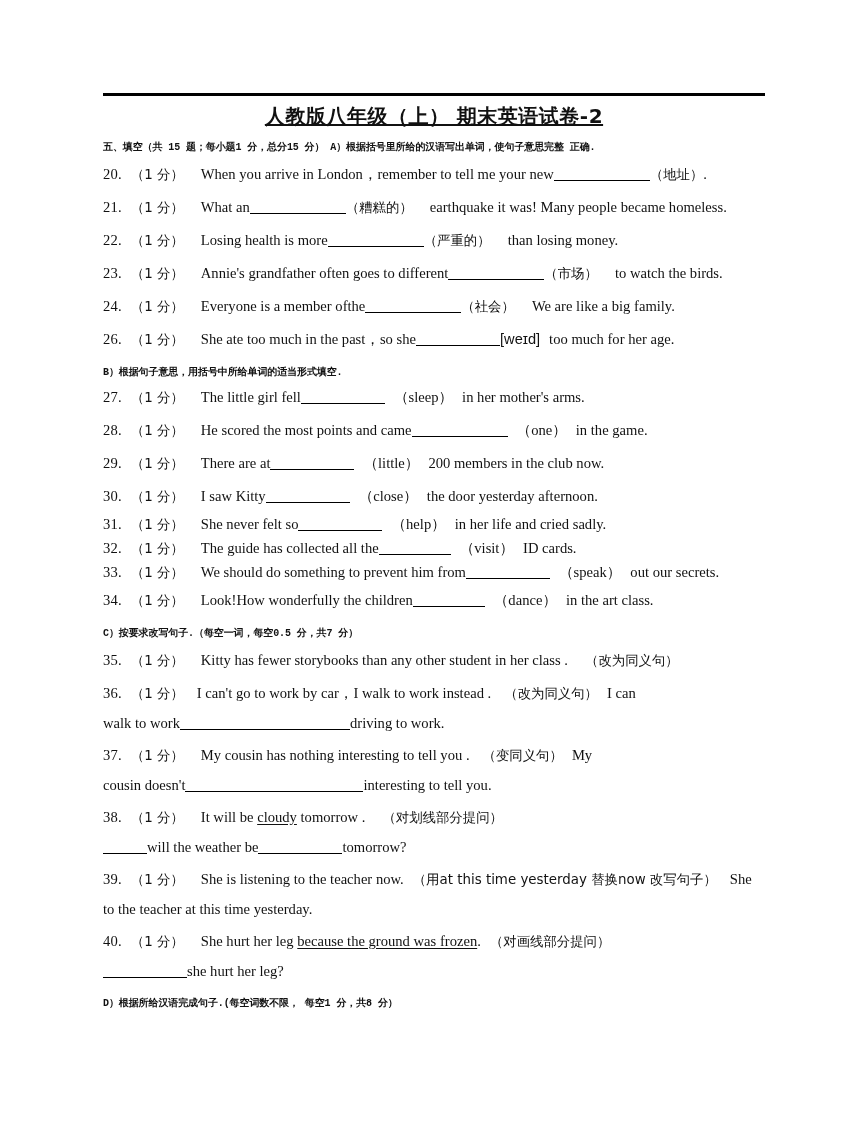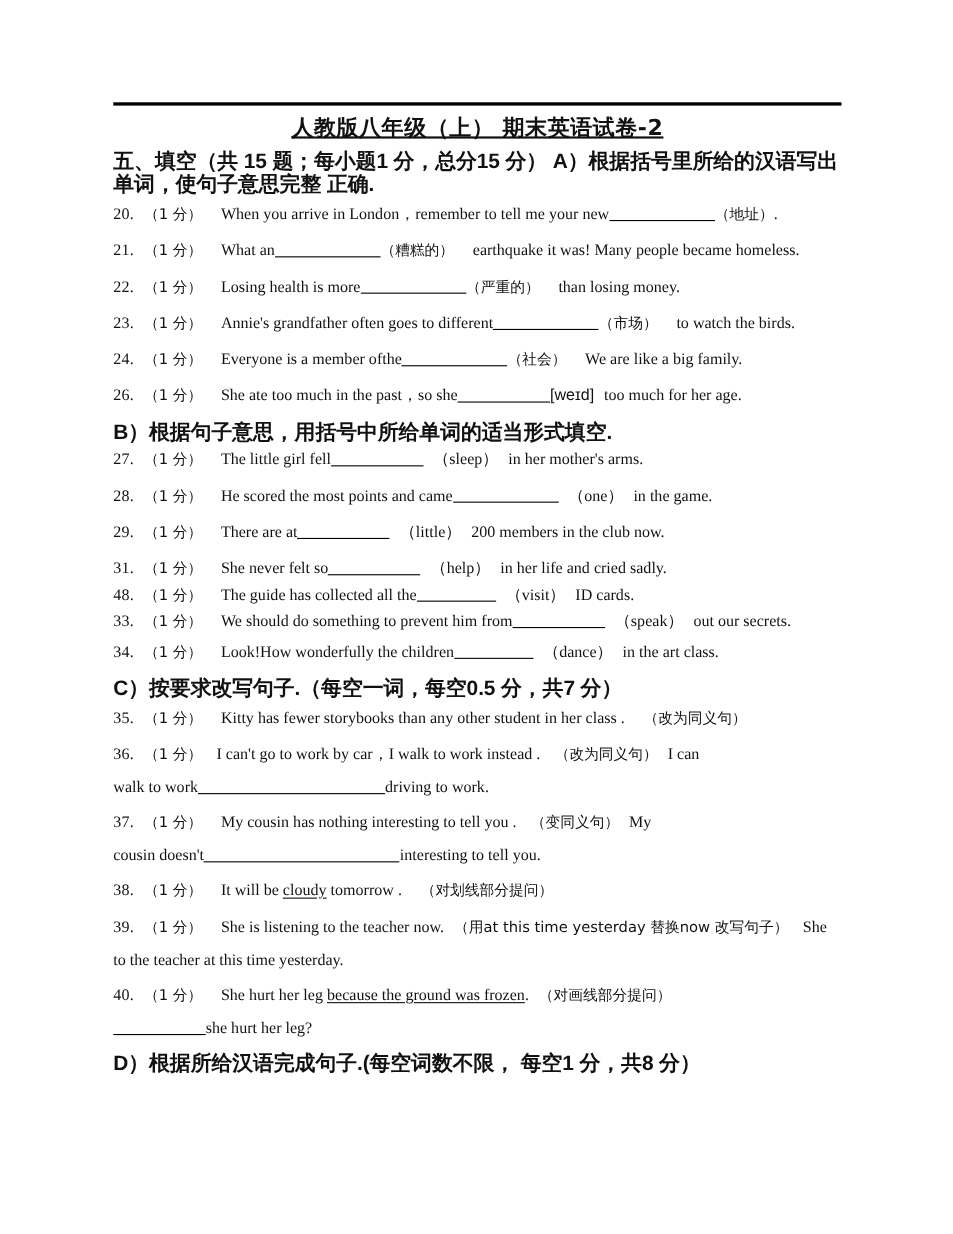--- a/index.html
+++ b/index.html
@@ -36,23 +36,23 @@
     white-space: nowrap;
     text-decoration: underline;
   }
   .body-block {
     position: absolute;
     left: 103px;
     top: 137px;
     width: 668px;
   }
   .sec-head {
-    font-family: Liberation Sans, sans-serif;
+    font-family: Liberation Mono, monospace;
     font-weight: bold;
-    font-size: 19px;
+    font-size: 10px;
     line-height: 21px;
     margin: 0 0 6px 0;
     letter-spacing: -0.1px;
   }
   .sec-head.tight { margin-bottom: 4px; }
   .q {
     font-size: 14.6px;
     line-height: 20px;
     margin: 0 0 12px 0;
     white-space: nowrap;
@@ -127,27 +127,30 @@
   </p>
 
   <p class="q">
     <span class="num">28.</span><span class="sp"></span><span class="cn">（1 分）</span><span class="sp-lg"></span><span>He scored the most points and came</span><span class="blank b-l"></span><span class="sp"></span><span>（one）</span><span class="sp"></span><span>in the game.</span>
   </p>
 
   <p class="q">
     <span class="num">29.</span><span class="sp"></span><span class="cn">（1 分）</span><span class="sp-lg"></span><span>There are at</span><span class="blank b-m"></span><span class="sp"></span><span>（little）</span><span class="sp"></span><span>200 members in the club now.</span>
   </p>
 
+  <p class="q gapsm">
+    <span class="num">30.</span><span class="sp"></span><span class="cn">（1 分）</span><span class="sp-lg"></span><span>I saw Kitty</span><span class="blank b-m"></span><span class="sp"></span><span>（close）</span><span class="sp"></span><span>the door yesterday afternoon.</span>
+  </p>
 
   <p class="q gapxs">
     <span class="num">31.</span><span class="sp"></span><span class="cn">（1 分）</span><span class="sp-lg"></span><span>She never felt so</span><span class="blank b-m"></span><span class="sp"></span><span>（help）</span><span class="sp"></span><span>in her life and cried sadly.</span>
   </p>
 
   <p class="q gapxs">
-    <span class="num">48.</span><span class="sp"></span><span class="cn">（1 分）</span><span class="sp-lg"></span><span>The guide has collected all the</span><span class="blank b-s"></span><span class="sp"></span><span>（visit）</span><span class="sp"></span><span>ID cards.</span>
+    <span class="num">32.</span><span class="sp"></span><span class="cn">（1 分）</span><span class="sp-lg"></span><span>The guide has collected all the</span><span class="blank b-s"></span><span class="sp"></span><span>（visit）</span><span class="sp"></span><span>ID cards.</span>
   </p>
 
   <p class="q gapsm">
     <span class="num">33.</span><span class="sp"></span><span class="cn">（1 分）</span><span class="sp-lg"></span><span>We should do something to prevent him from</span><span class="blank b-m"></span><span class="sp"></span><span>（speak）</span><span class="sp"></span><span>out our secrets.</span>
   </p>
 
   <p class="q">
     <span class="num">34.</span><span class="sp"></span><span class="cn">（1 分）</span><span class="sp-lg"></span><span>Look!How wonderfully the children</span><span class="blank b-s"></span><span class="sp"></span><span>（dance）</span><span class="sp"></span><span>in the art class.</span>
   </p>
 
@@ -162,20 +165,21 @@
     <span class="ln2"><span>walk to work</span><span class="blank b-2x"></span><span>driving to work.</span></span>
   </p>
 
   <p class="q two-line">
     <span class="num">37.</span><span class="sp"></span><span class="cn">（1 分）</span><span class="sp-lg"></span><span>My cousin has nothing interesting to tell you .</span><span class="sp-md"></span><span class="cn">（变同义句）</span><span class="sp"></span><span>My</span>
     <span class="ln2"><span>cousin doesn't</span><span class="blank b-3x"></span><span>interesting to tell you.</span></span>
   </p>
 
   <p class="q two-line">
     <span class="num">38.</span><span class="sp"></span><span class="cn">（1 分）</span><span class="sp-lg"></span><span>It will be</span> <u class="mark">cloudy</u> <span>tomorrow .</span><span class="sp-lg"></span><span class="cn">（对划线部分提问）</span>
+    <span class="ln2"><span class="blank b-xs"></span><span>will the weather be</span><span class="blank b-m"></span><span>tomorrow?</span></span>
   </p>
 
   <p class="q two-line">
     <span class="num">39.</span><span class="sp"></span><span class="cn">（1 分）</span><span class="sp-lg"></span><span>She is listening to the teacher now.</span><span class="sp"></span><span class="cn">（用at this time yesterday 替换now 改写句子）</span><span class="sp-md"></span><span>She</span>
     <span class="ln2"><span>to the teacher at this time yesterday.</span></span>
   </p>
 
   <p class="q two-line">
     <span class="num">40.</span><span class="sp"></span><span class="cn">（1 分）</span><span class="sp-lg"></span><span>She hurt her leg</span> <u class="mark">because the ground was frozen</u><span>.</span><span class="sp"></span><span class="cn">（对画线部分提问）</span>
     <span class="ln2"><span class="blank b-m"></span><span>she hurt her leg?</span></span>

